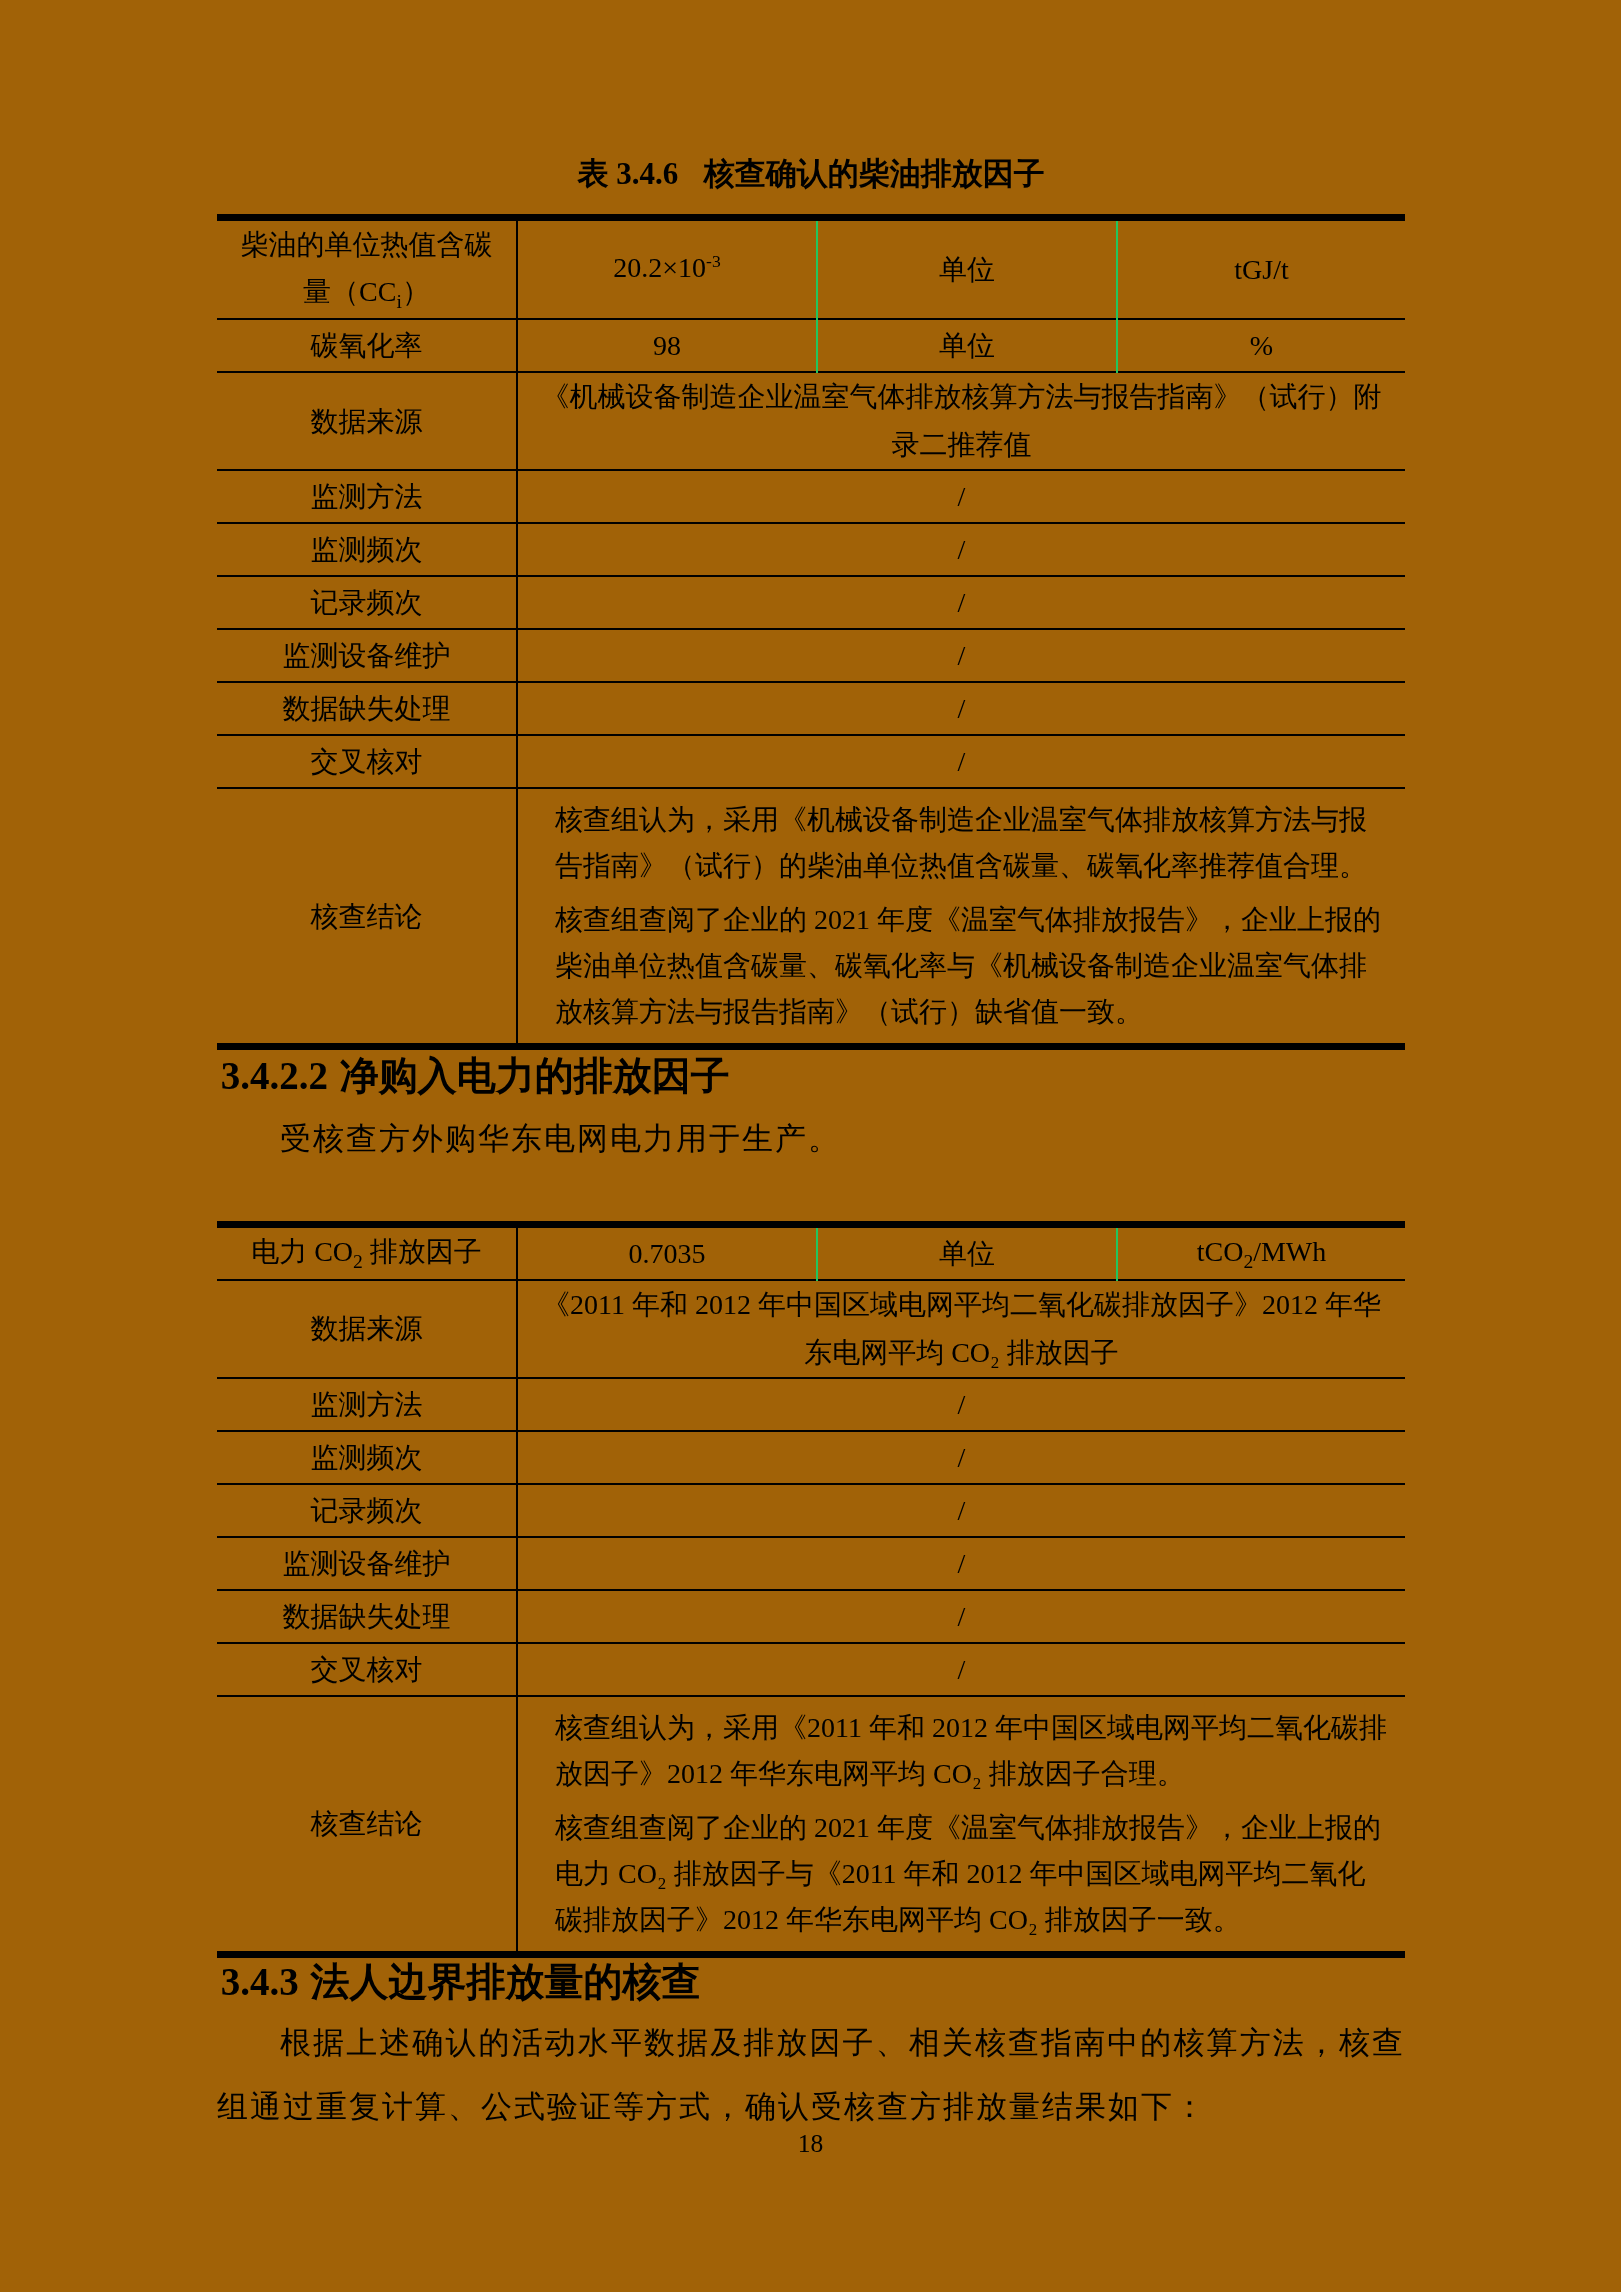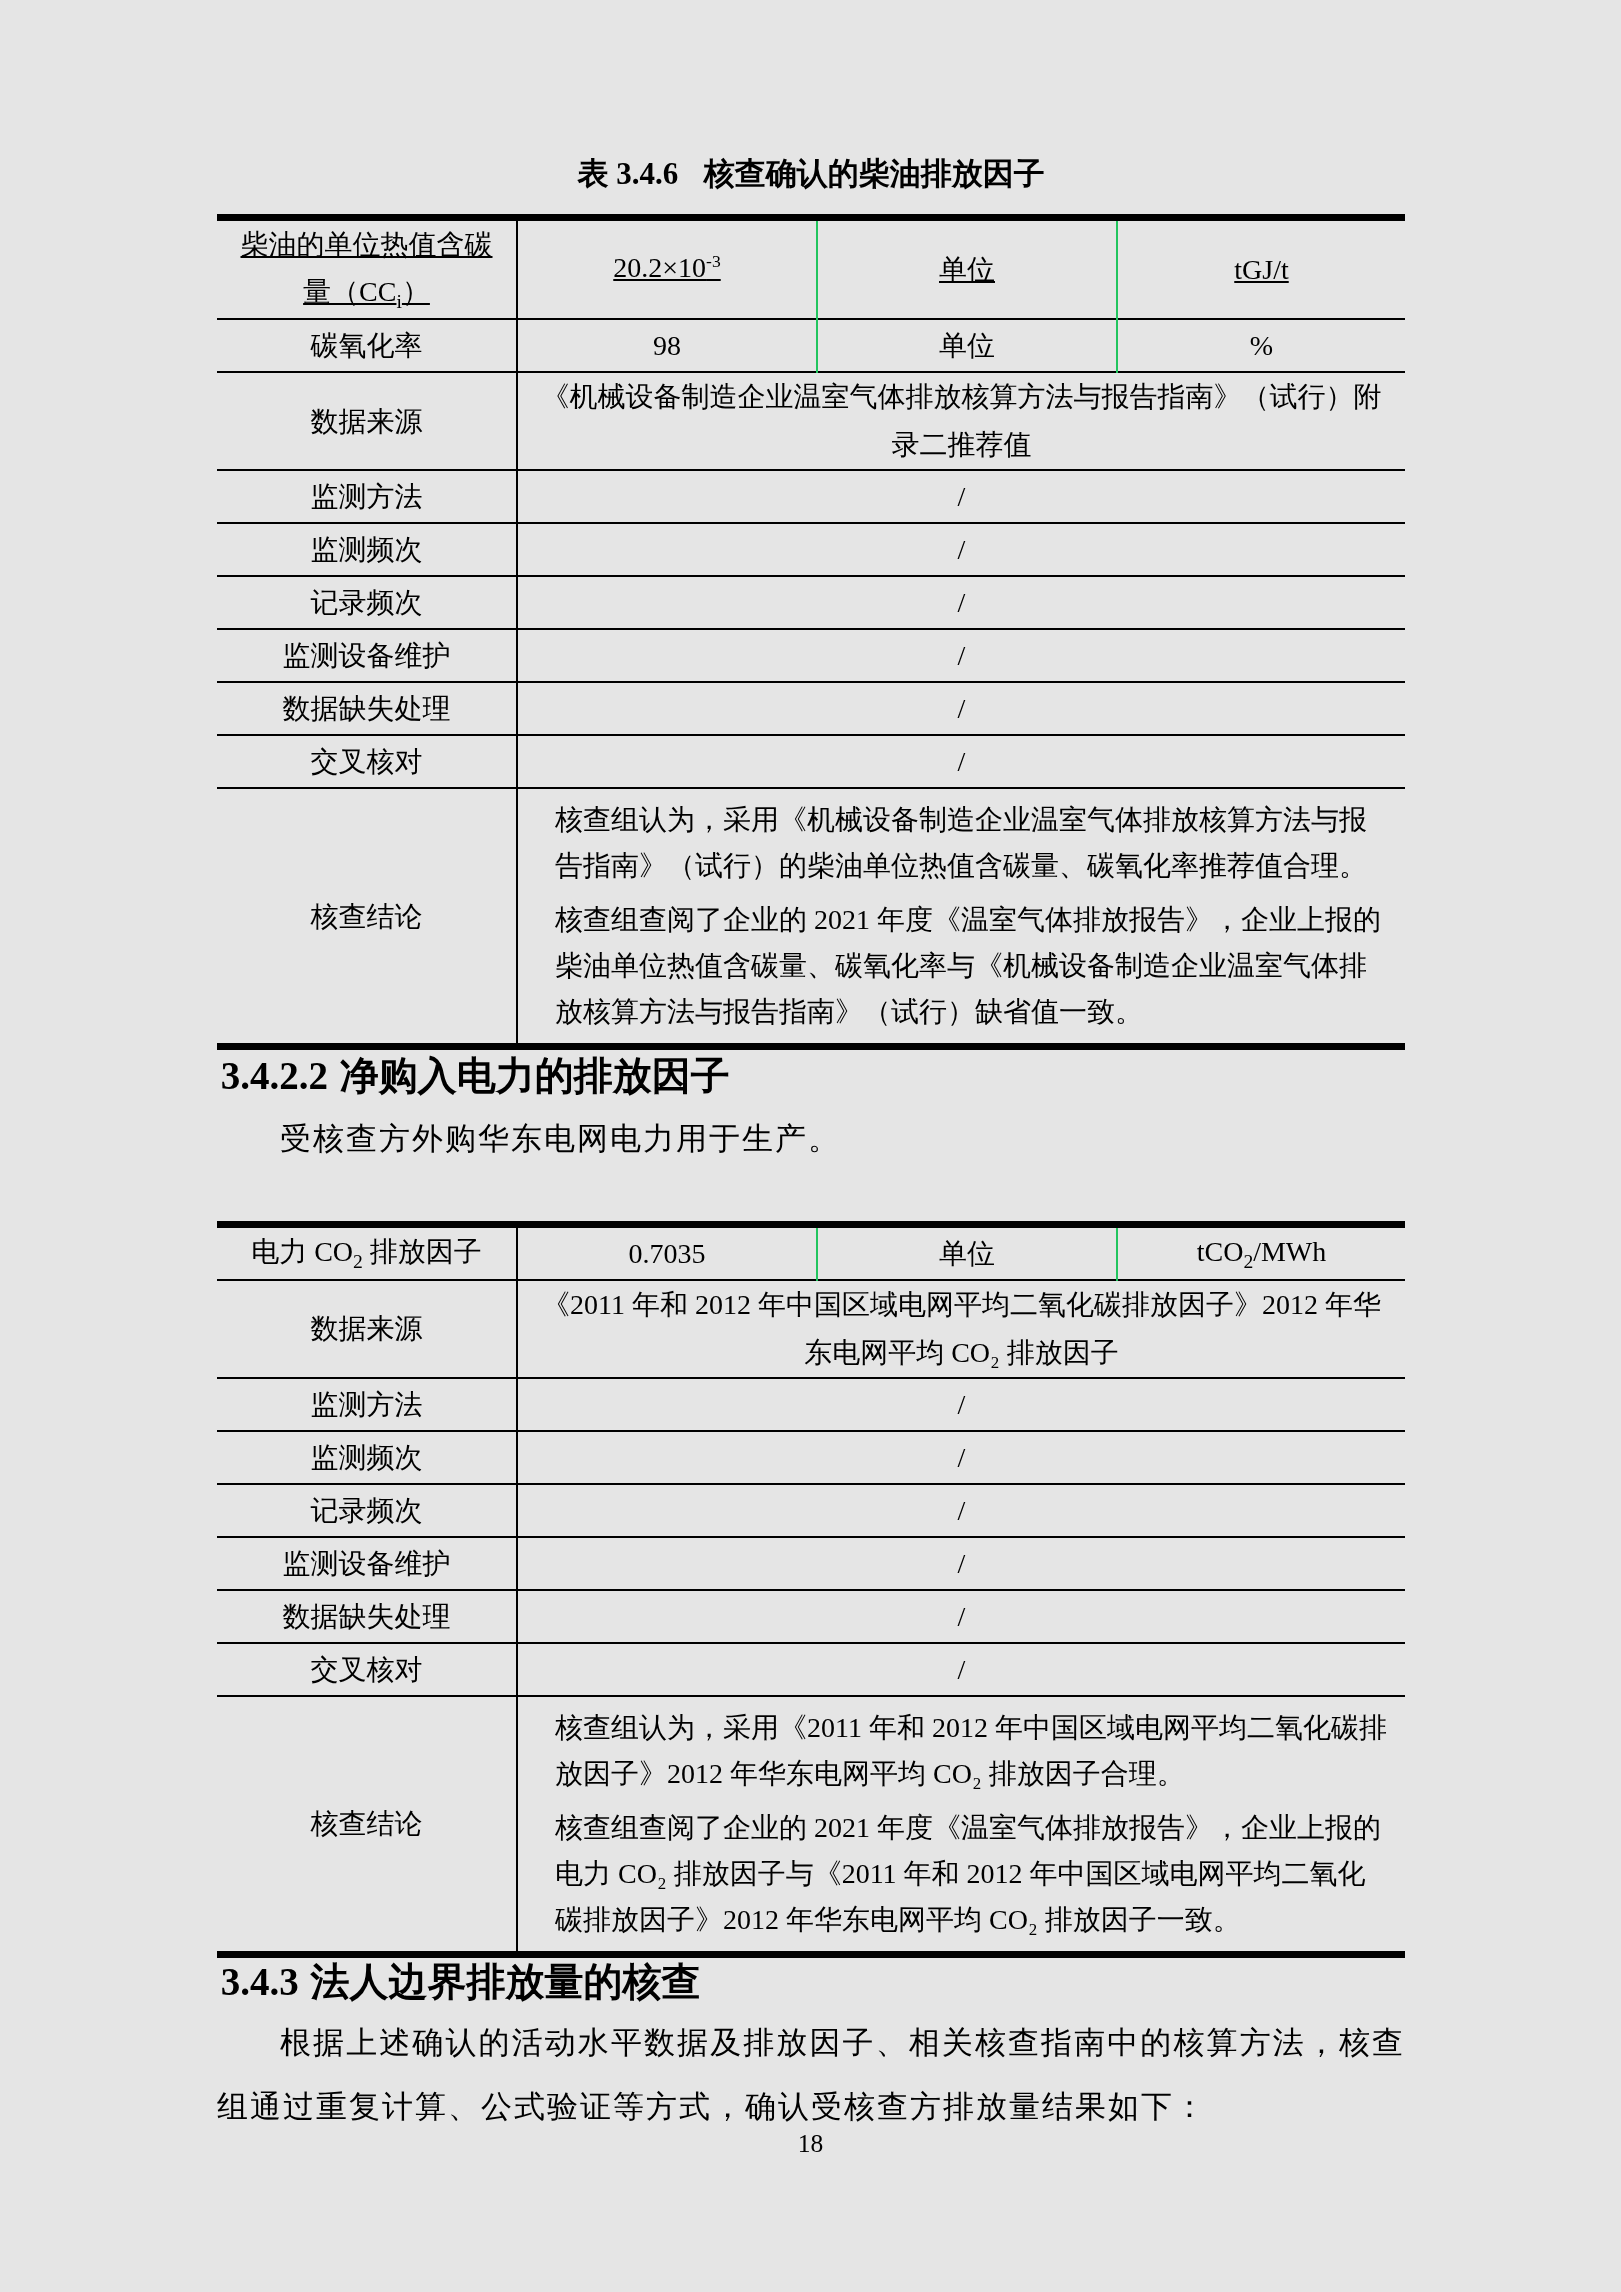--- a/index.html
+++ b/index.html
@@ -1,19 +1,19 @@
 <!DOCTYPE html>
 <html><head>
 <meta charset="utf-8">
 <style>
   html,body { margin:0; padding:0; background:#888; }
   .page {
     position:relative;
     width:1621px; height:2293px;
-    background:#e5e5e5;
+    background:#a16207;
     color:#000;
     font-family:"Liberation Serif","DejaVu Serif",serif;
     overflow:hidden;
     margin:0 auto;
   }
   .table-title {
     position:absolute; left:217px; width:1188px;
     text-align:center; font-weight:bold; font-size:31px; line-height:43px;
     margin:0; white-space:nowrap;
   }
@@ -66,21 +66,21 @@
   </h3>
 
   <table class="doc-table" style="top:214px;">
     <colgroup>
         <col style="width:300px">
         <col style="width:300px">
         <col style="width:300px">
         <col style="width:288px">
       </colgroup>
     <tbody>
-      <tr style="height:92px;text-decoration:underline;">
+      <tr style="height:92px;">
         <td class="c1">
           <div>柴油的单位热值含碳</div>
           <div><span>量（CC</span><span class="sub">i</span><span>）</span></div>
         </td>
         <td class="hc2"><span>20.2×10</span><span class="sup">-3</span></td>
         <td class="hc3">单位</td>
         <td>tGJ/t</td>
       </tr>
       <tr style="height:53px;">
         <td class="c1">碳氧化率</td>

